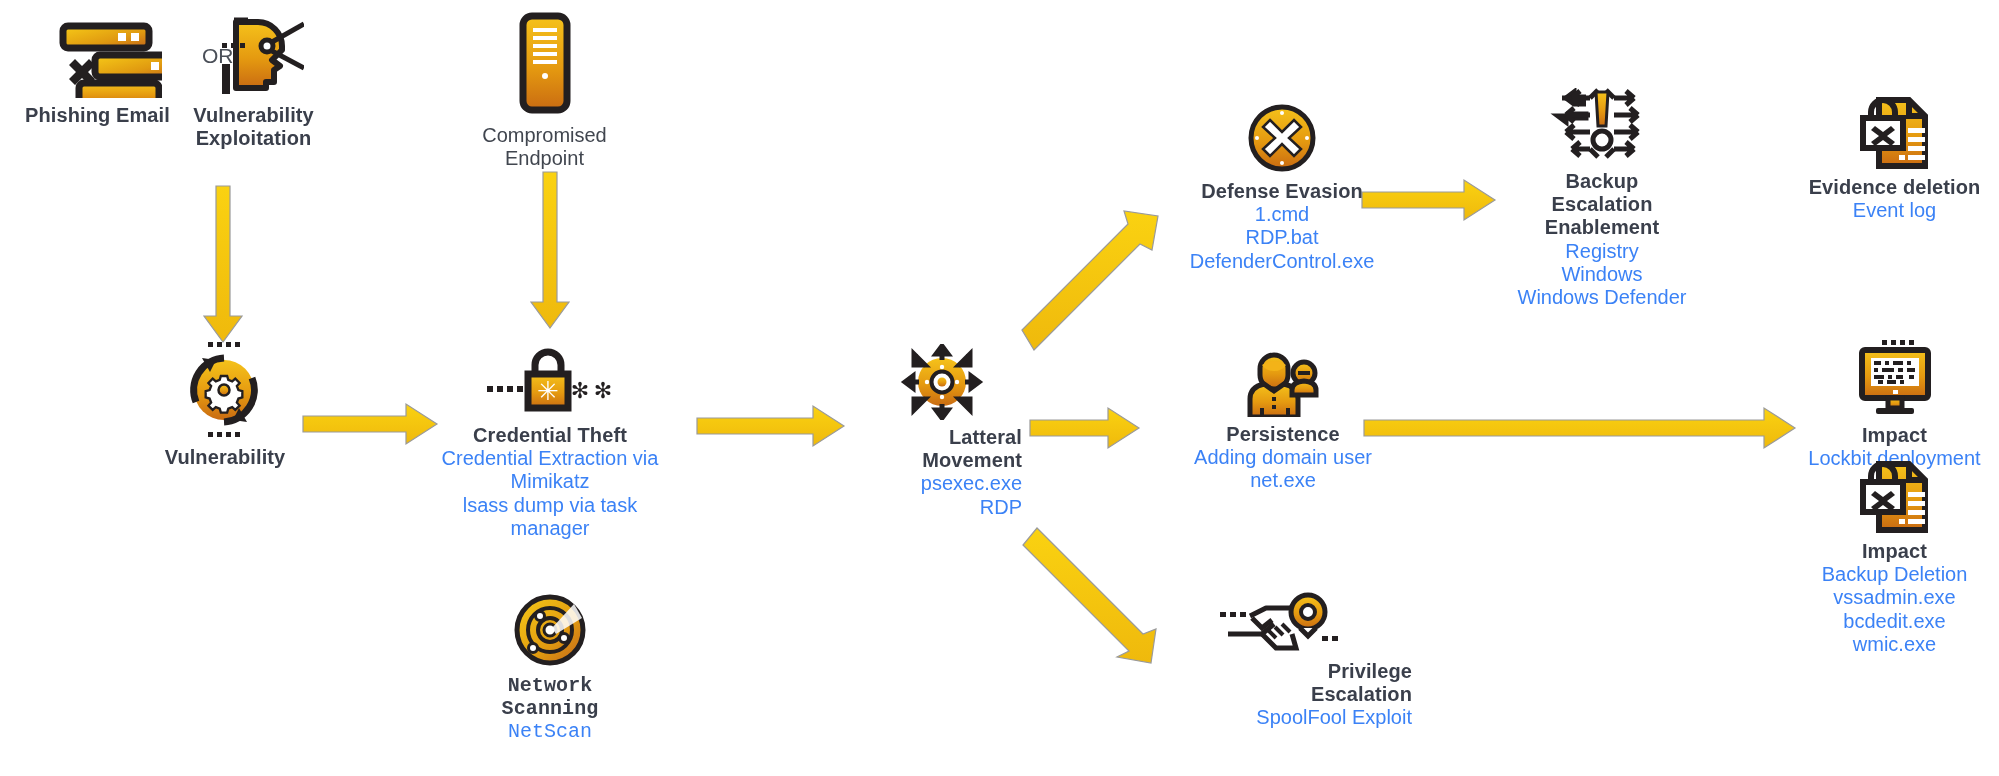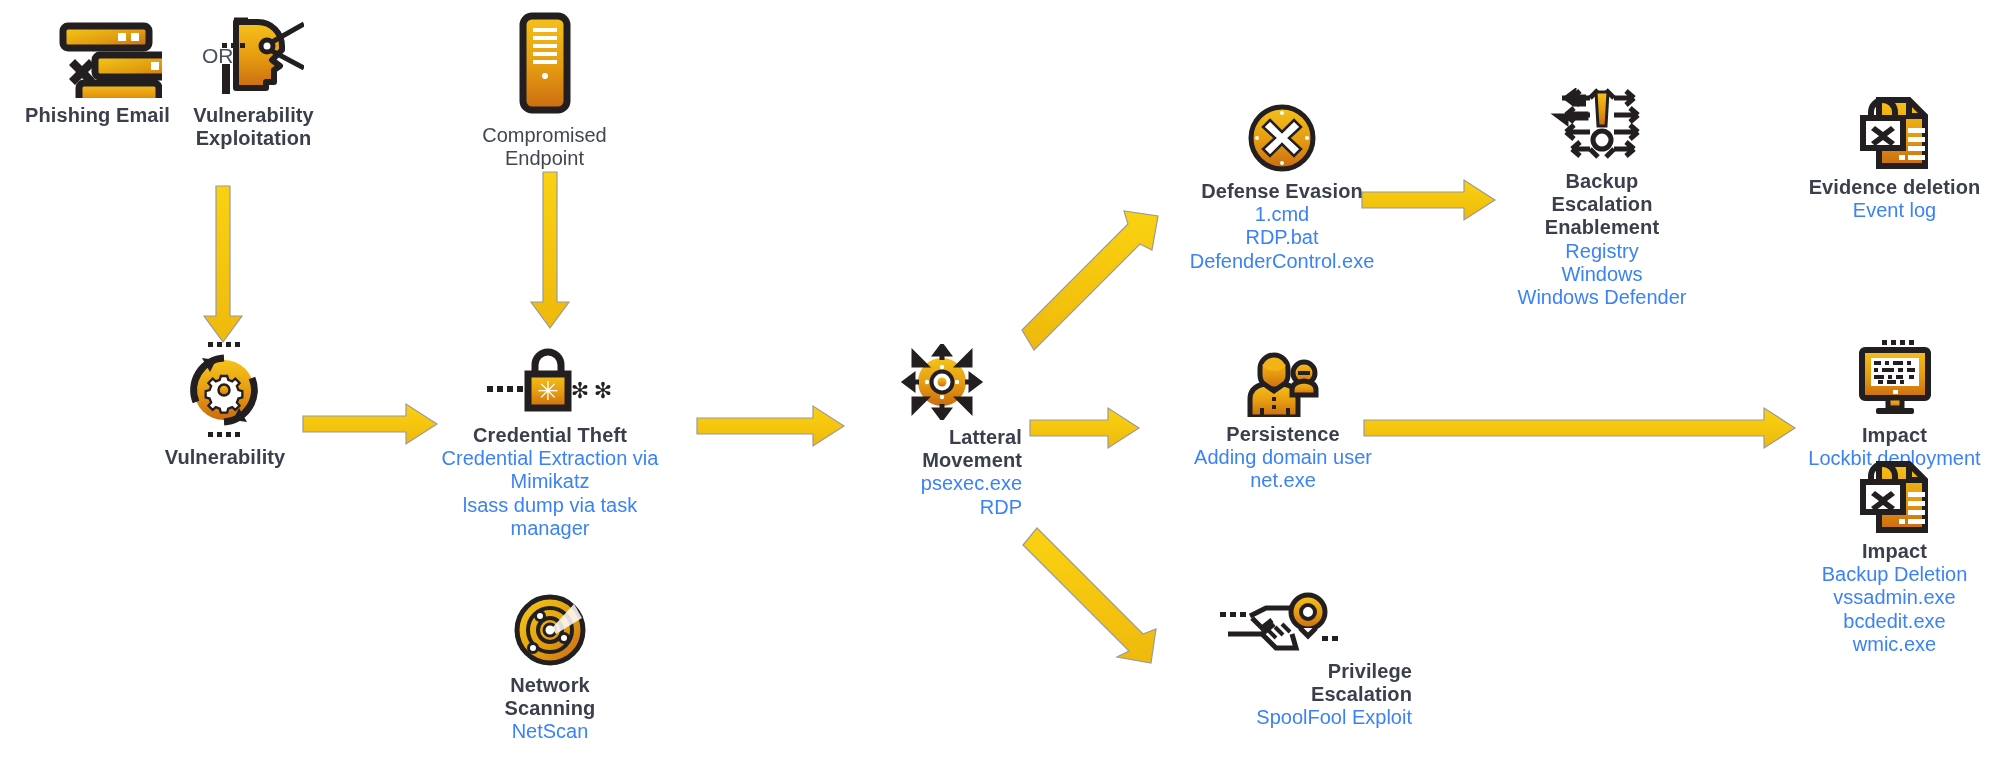--- a/index.html
+++ b/index.html
@@ -208,21 +208,21 @@
     </div>
     <div class="label">
       <div class="title">Credential Theft</div>
       <div class="sub">Credential Extraction via</div>
       <div class="sub">Mimikatz</div>
       <div class="sub">lsass dump via task</div>
       <div class="sub">manager</div>
     </div>
   </div>
 
-  <div class="node" style="left:470px; top:592px; width:160px;">
+  <div class="node" style="left:470px; top:592px; width:160px;font-family:Liberation Mono, monospace;">
     <div class="icon" style="height:76px;">
       <svg class="svgicon" width="76" height="76" viewBox="0 0 76 76">
         <circle cx="38" cy="38" r="33" fill="url(#gIconOrange2)" stroke="#231F20" stroke-width="5"></circle>
         <circle cx="38" cy="38" r="22" fill="none" stroke="#231F20" stroke-width="4"></circle>
         <circle cx="38" cy="38" r="12" fill="none" stroke="#231F20" stroke-width="4"></circle>
         <circle cx="38" cy="38" r="6" fill="#fff" stroke="#231F20" stroke-width="3"></circle>
         <circle cx="28" cy="24" r="4.5" fill="#fff" stroke="#231F20" stroke-width="3"></circle>
         <circle cx="52" cy="46" r="4.5" fill="#fff" stroke="#231F20" stroke-width="3"></circle>
         <circle cx="21" cy="56" r="4.5" fill="#fff" stroke="#231F20" stroke-width="3"></circle>
         <path d="M38 38 L66 14 A34 34 0 0 1 66 58 Z" fill="#ffffff" opacity="0"></path>

